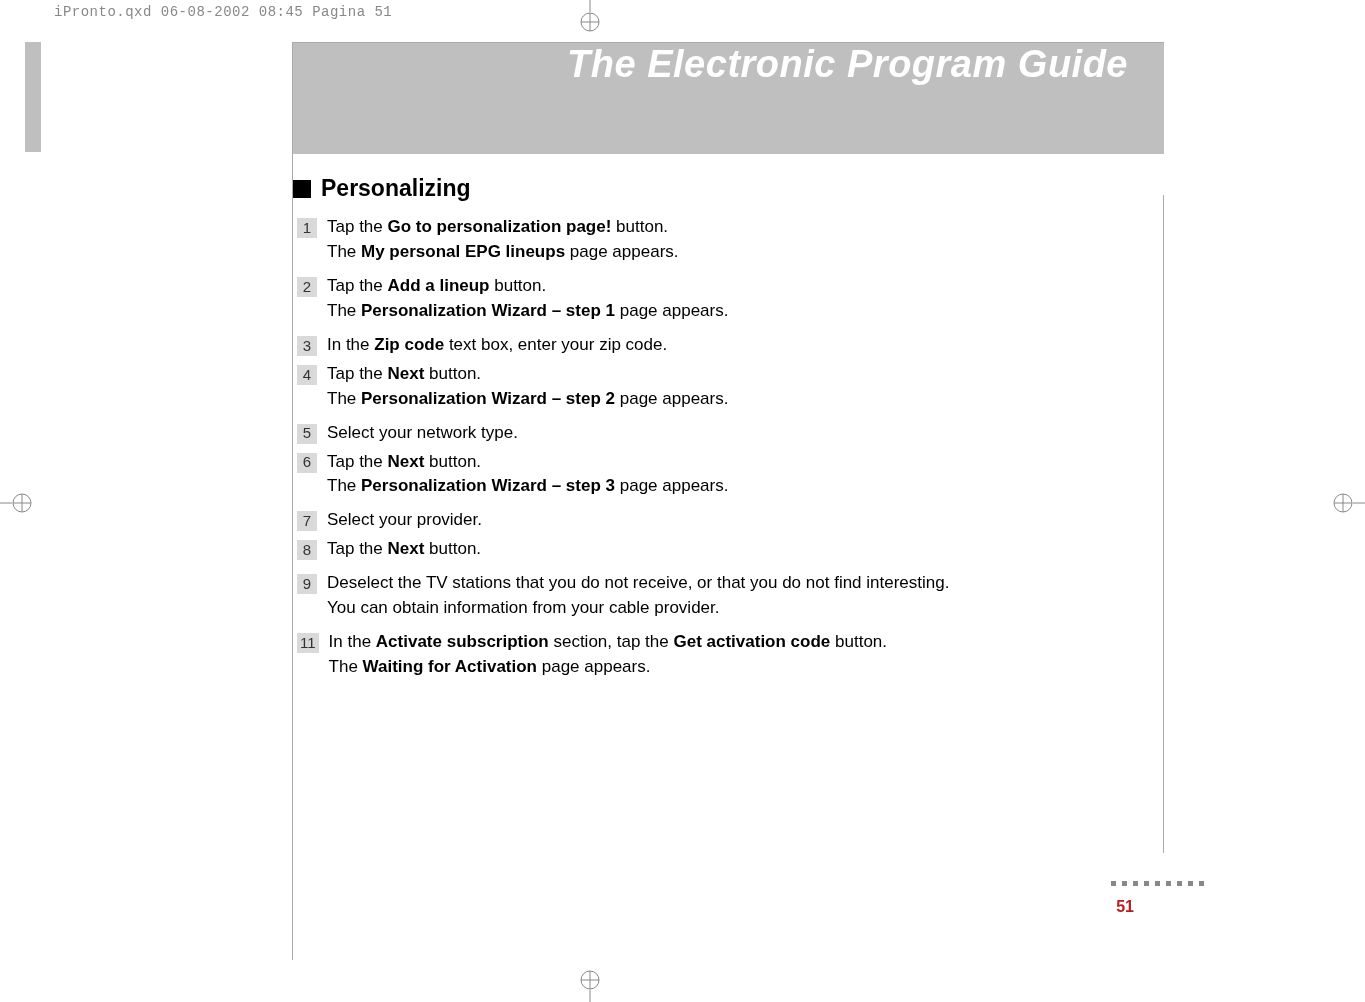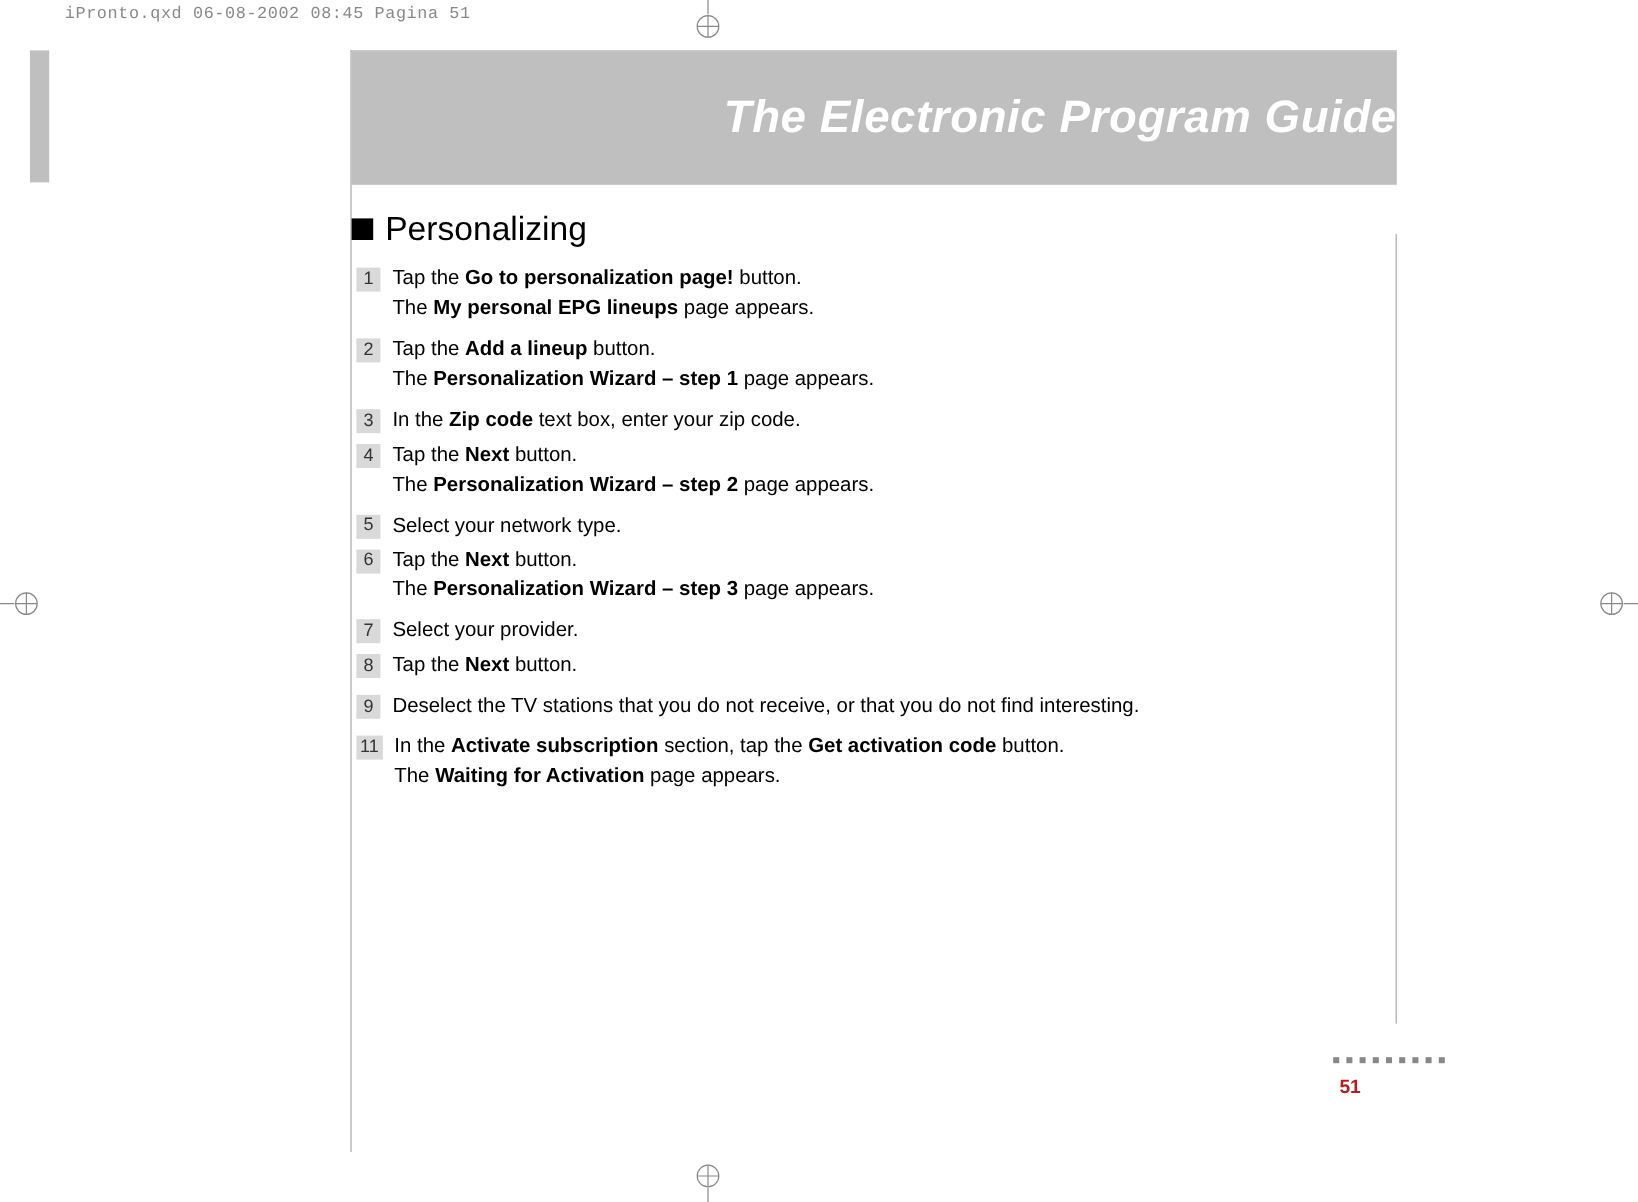--- a/index.html
+++ b/index.html
@@ -88,22 +88,23 @@
     border-right: 1px solid #aaa;
   }
   .title-band {
     position: absolute;
     top: 0;
     left: 0;
     right: 0;
     height: 111px;
     background: #bfbfbf;
     display: flex;
-    align-items: center;
+    align-items: flex-start;
     justify-content: flex-end;
+    padding-right: 36px;
   }
   .title-text {
     color: #fff;
     font-style: italic;
     font-weight: bold;
     font-size: 38px;
     letter-spacing: 0.5px;
   }
   .content {
     position: absolute;
@@ -116,22 +117,22 @@
     align-items: center;
     gap: 10px;
     margin-bottom: 14px;
   }
   .black-square {
     width: 18px;
     height: 18px;
     background: #000;
   }
   .section-heading {
-    font-weight: normal;
-    font-size: 28px;
+    font-weight: bold;
+    font-size: 23px;
     font-family: Arial, Helvetica, sans-serif;
   }
   .steps { margin-left: 4px; }
   .step {
     display: flex;
     align-items: flex-start;
     margin-bottom: 11px;
     font-size: 17px;
     line-height: 1.35;
   }
@@ -290,20 +291,21 @@
         <span class="step-num">8</span>
         <span class="step-body">
           <span>Tap the </span><span class="b">Next</span><span> button.</span>
         </span>
       </div>
 
       <div class="step">
         <span class="step-num">9</span>
         <span class="step-body">
           <span>Deselect the TV stations that you do not receive, or that you do not find interesting.</span>
+          <span class="line2"><span>You can obtain information from your cable provider.</span></span>
         </span>
       </div>
 
 
       <div class="step">
         <span class="step-num">11</span>
         <span class="step-body">
           <span>In the </span><span class="b">Activate subscription</span><span> section, tap the </span><span class="b">Get activation code</span><span> button.</span>
           <span class="line2"><span>The </span><span class="b">Waiting for Activation</span><span> page appears.</span></span>
         </span>

